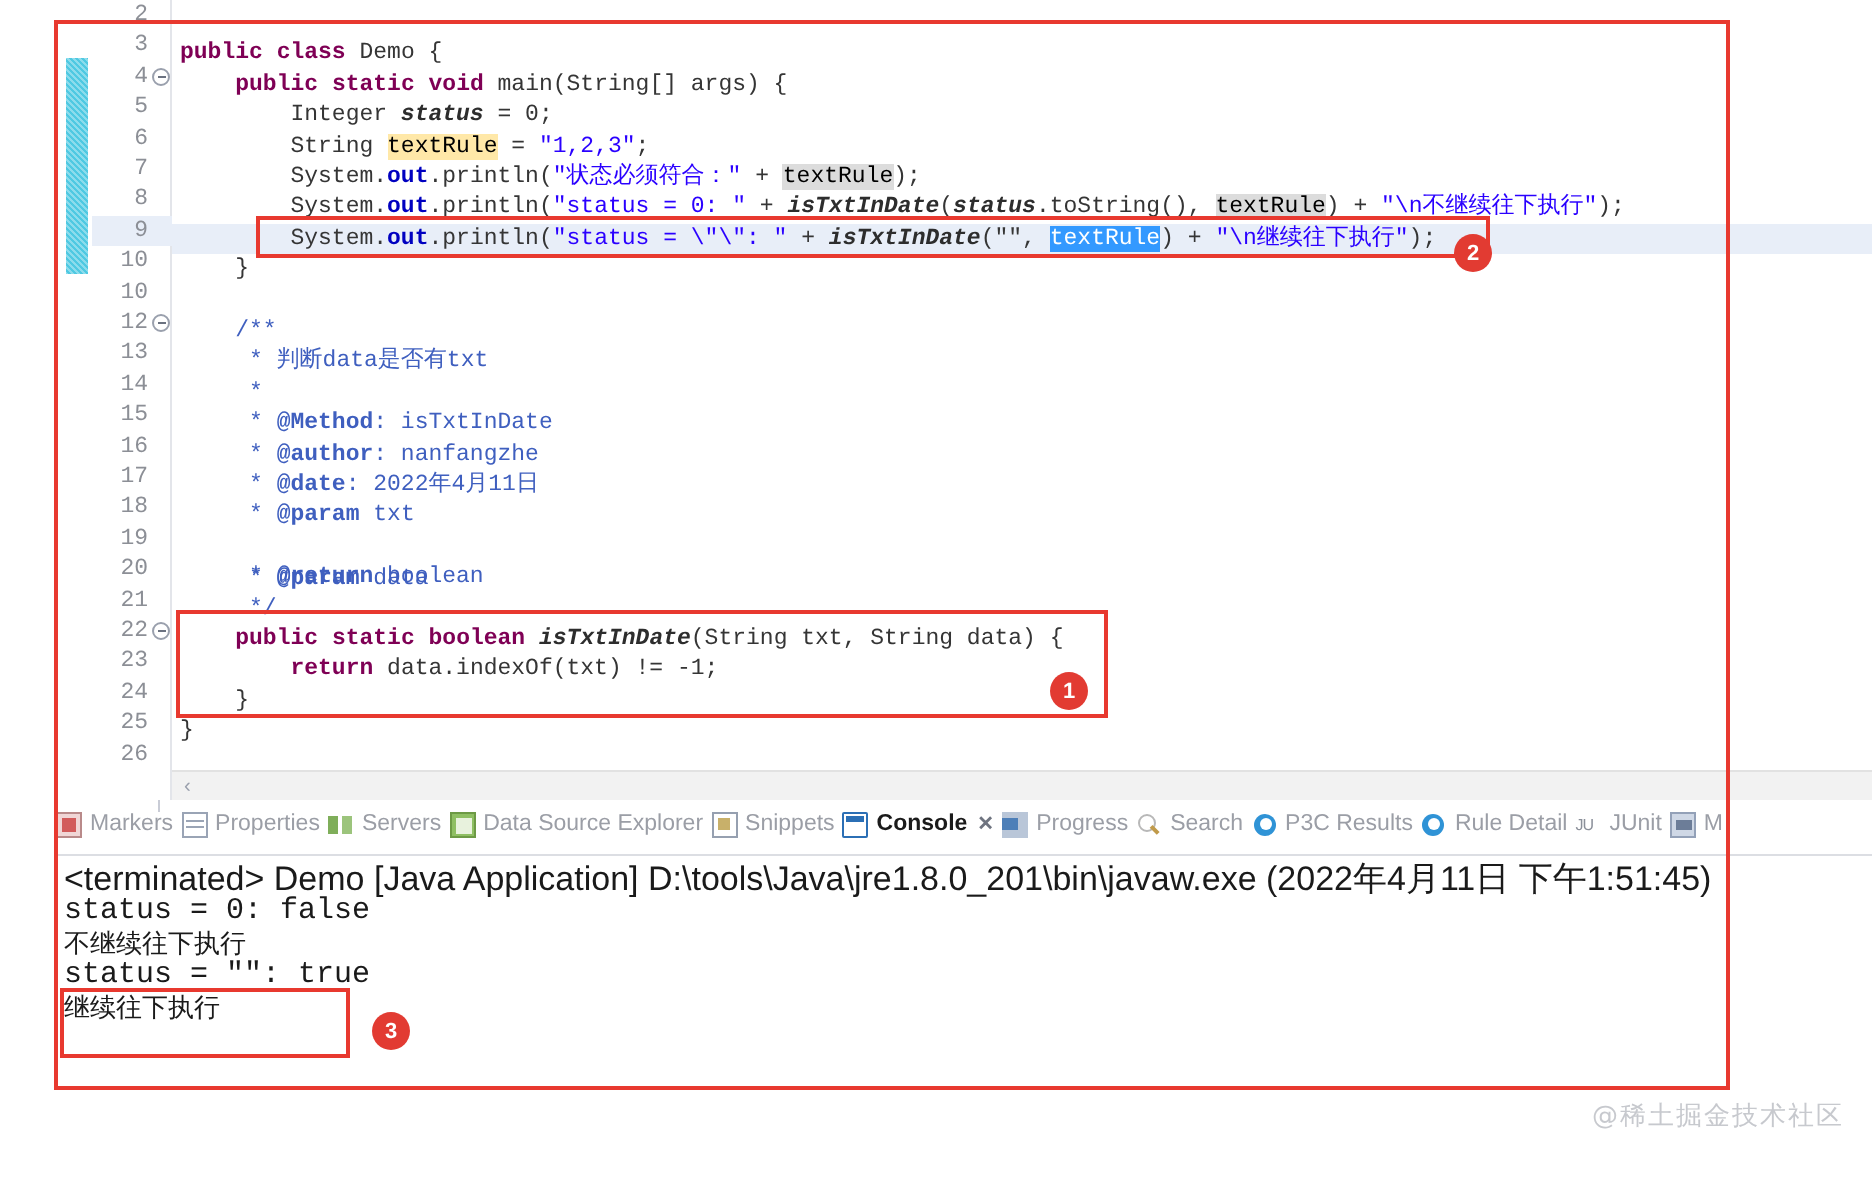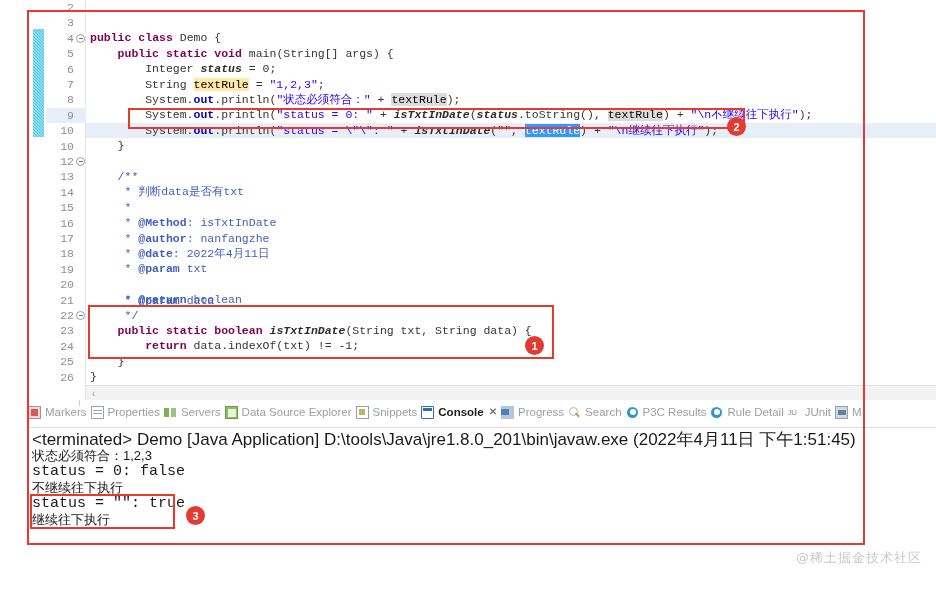--- a/index.html
+++ b/index.html
@@ -58,21 +58,21 @@
     width: 11px;
     background: #31c0dd;
     opacity: .85;
     background-image:
       linear-gradient(45deg, rgba(255,255,255,.35) 25%, transparent 25%, transparent 50%, rgba(255,255,255,.35) 50%, rgba(255,255,255,.35) 75%, transparent 75%);
     background-size: 3px 3px;
   }
 
   .code-area {
     position: absolute;
-    left: 58px; top: 15px;
+    left: 58px; top: 4px;
     right: 0; height: 400px;
     overflow: hidden;
   }
 
   .ln {
     position: absolute;
     height: 15.4px;
     line-height: 15.4px;
     white-space: pre;
     font-family: "Liberation Mono", "DejaVu Sans Mono", monospace;
@@ -390,21 +390,20 @@
           <span class="ticon ic-junit"></span>
           <span class="tlabel">JUnit</span>
         </div><div class="tab">
           <span class="ticon ic-m"></span>
           <span class="tlabel">M</span>
         </div></div>
 
     <div class="console-body">
       <div class="cline hdr">&lt;terminated&gt; Demo [Java Application] D:\tools\Java\jre1.8.0_201\bin\javaw.exe (2022年4月11日 下午1:51:45)</div>
       <div id="console-lines">
-          <div class="cline cjk">状态必须符合：1,2,3</div>
           <div class="cline mono">status = 0: false</div>
           <div class="cline cjk">不继续往下执行</div>
           <div class="cline mono">status = "": true</div>
           <div class="cline cjk">继续往下执行</div>
         </div>
     </div>
   </div>
 
   <div id="annotation-layer">
       <div class="rbox" style="left: 27px; top: 10px; width: 838px; height: 535px; border-color: rgb(232, 57, 47);"></div>

